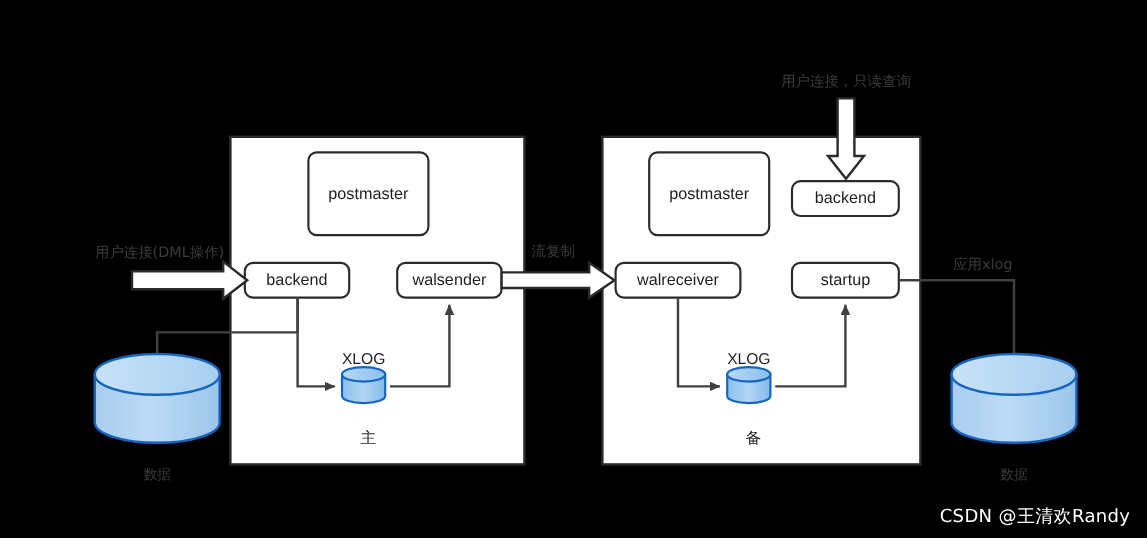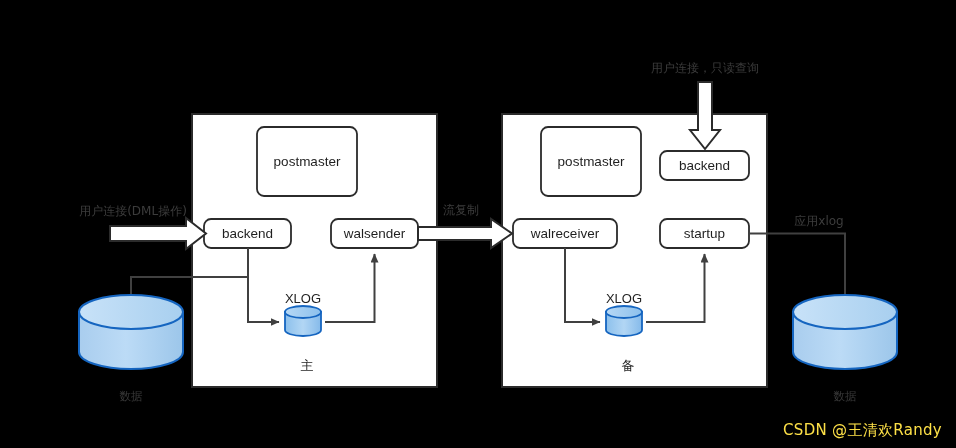--- a/index.html
+++ b/index.html
@@ -81,21 +81,21 @@
   .block-arrow {
     fill: #ffffff;
     stroke: #2b2b2b;
     stroke-width: 2;
     stroke-linejoin: miter;
   }
   .watermark {
     position: absolute;
     right: 14px;
     bottom: 8px;
-    color: #fde047;
+    color: #ffffff;
     font-family: "DejaVu Sans", "Liberation Sans", sans-serif;
     font-size: 15px;
     letter-spacing: 0.3px;
     white-space: nowrap;
   }
 </style>
 </head>
 <body>
 
 <div id="stage">

